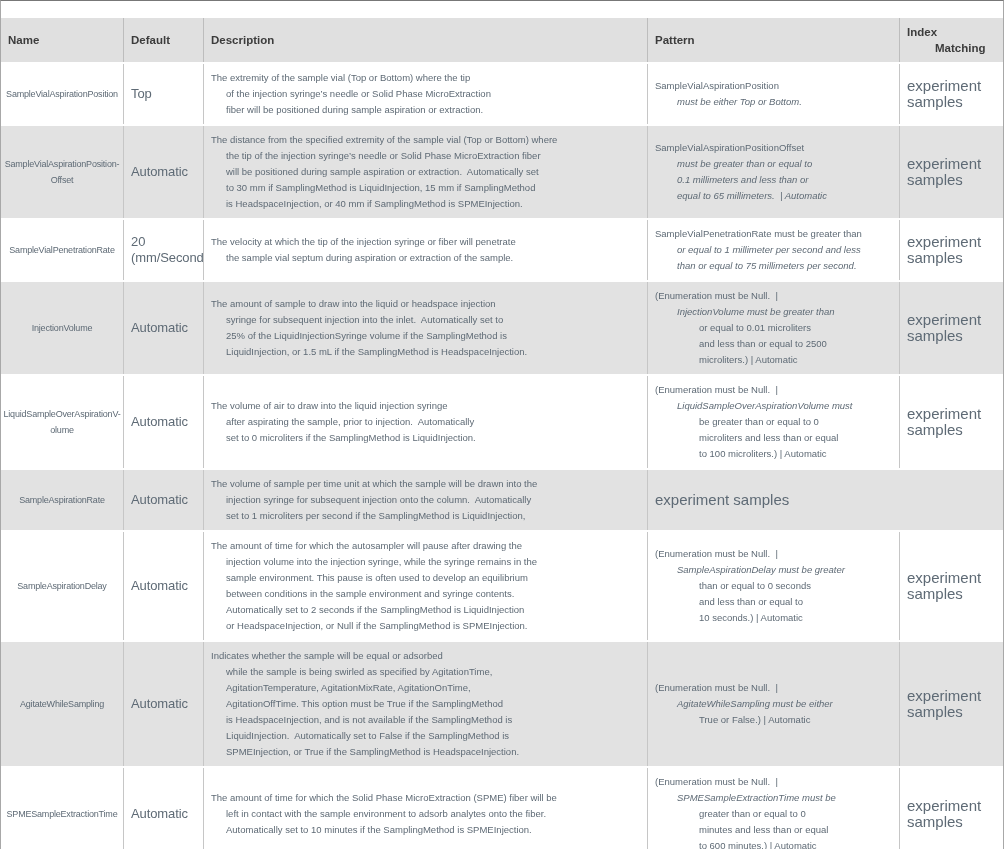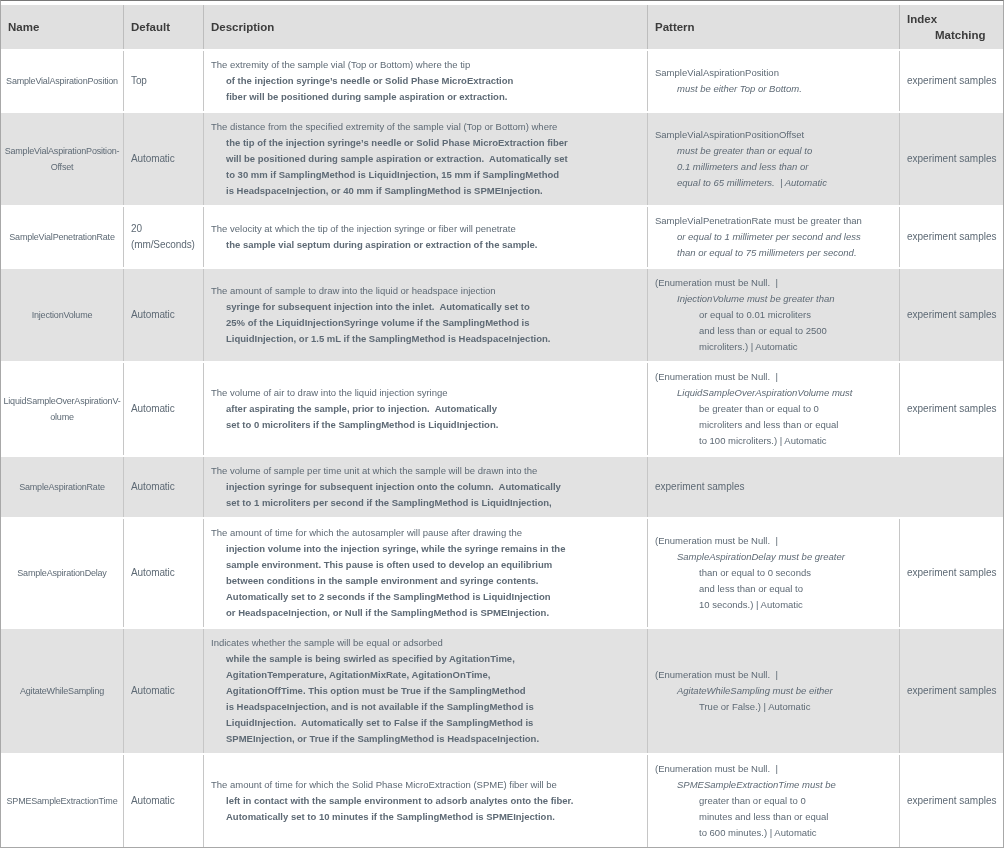--- a/index.html
+++ b/index.html
@@ -14,21 +14,21 @@
     border:1px solid var(--outer);
     border-top:1px solid #777;
     background:#fff;
   }
   .trow{
     display:grid;
     grid-template-columns:123px 80px 444px 252px 105px;
     margin-top:2px;
     background:var(--row-bg);
   }
-  .trow.header{margin-top:4px;background:var(--header-bg);}
+  .trow.header{margin-top:17px;background:var(--header-bg);}
   .trow.shade{background:var(--row-alt-bg);}
   .cell{
     border-right:1px solid var(--border);
     padding:6px 7px;
     display:flex;
     flex-direction:column;
     justify-content:center;
     font-size:9.5px;
     line-height:16px;
     overflow:hidden;
@@ -37,26 +37,26 @@
   .header .cell{
     min-height:44px;
     font-size:11.5px;
     font-weight:bold;
     color:var(--header-text);
     line-height:16px;
     border-right:1px solid #bdbdbd;
   }
   .ln{white-space:pre;}
   .name-cell{align-items:center;text-align:center;font-size:9px;letter-spacing:-0.2px;}
-  .default-cell{font-size:10px;letter-spacing:-0.1px;}
-  .desc-cell .i1{padding-left:15px;font-weight:bold;}
+  .default-cell{font-size:13px;letter-spacing:-0.1px;}
+  .desc-cell .i1{padding-left:15px;}
   .pat-cell .i1{padding-left:22px;font-style:italic;}
   .pat-cell .i2{padding-left:44px;}
   .header .i1{padding-left:28px;}
-  .index-cell{font-size:10px;}
+  .index-cell{font-size:15px;}
 </style>
 </head>
 <body>
 
 <div class="table-wrap">
   <div class="trow header">
       <div class="cell">
         <div class="ln i0">Name</div>
       </div>
       <div class="cell">

